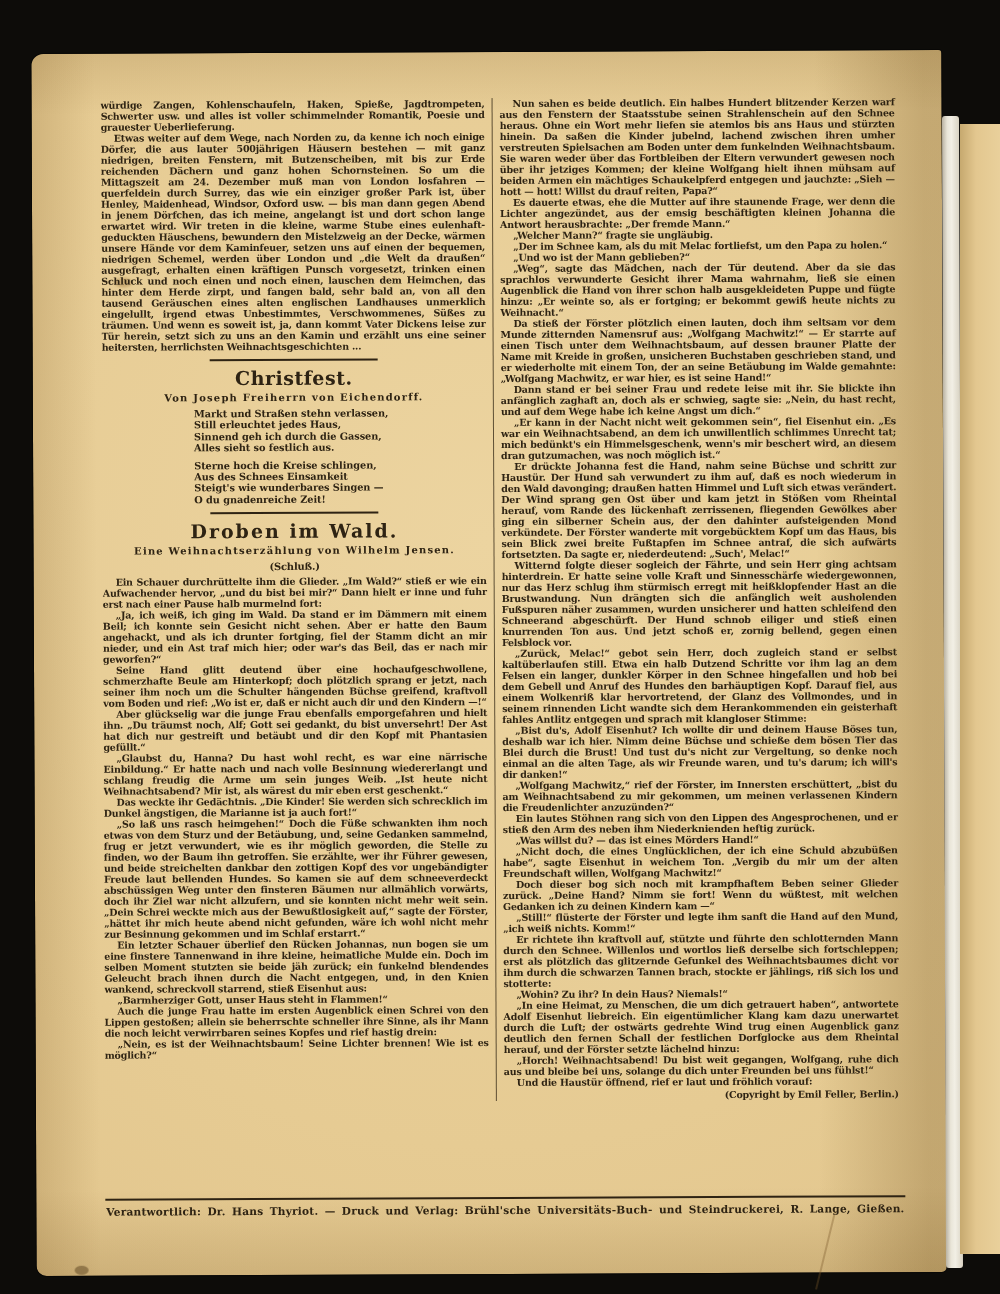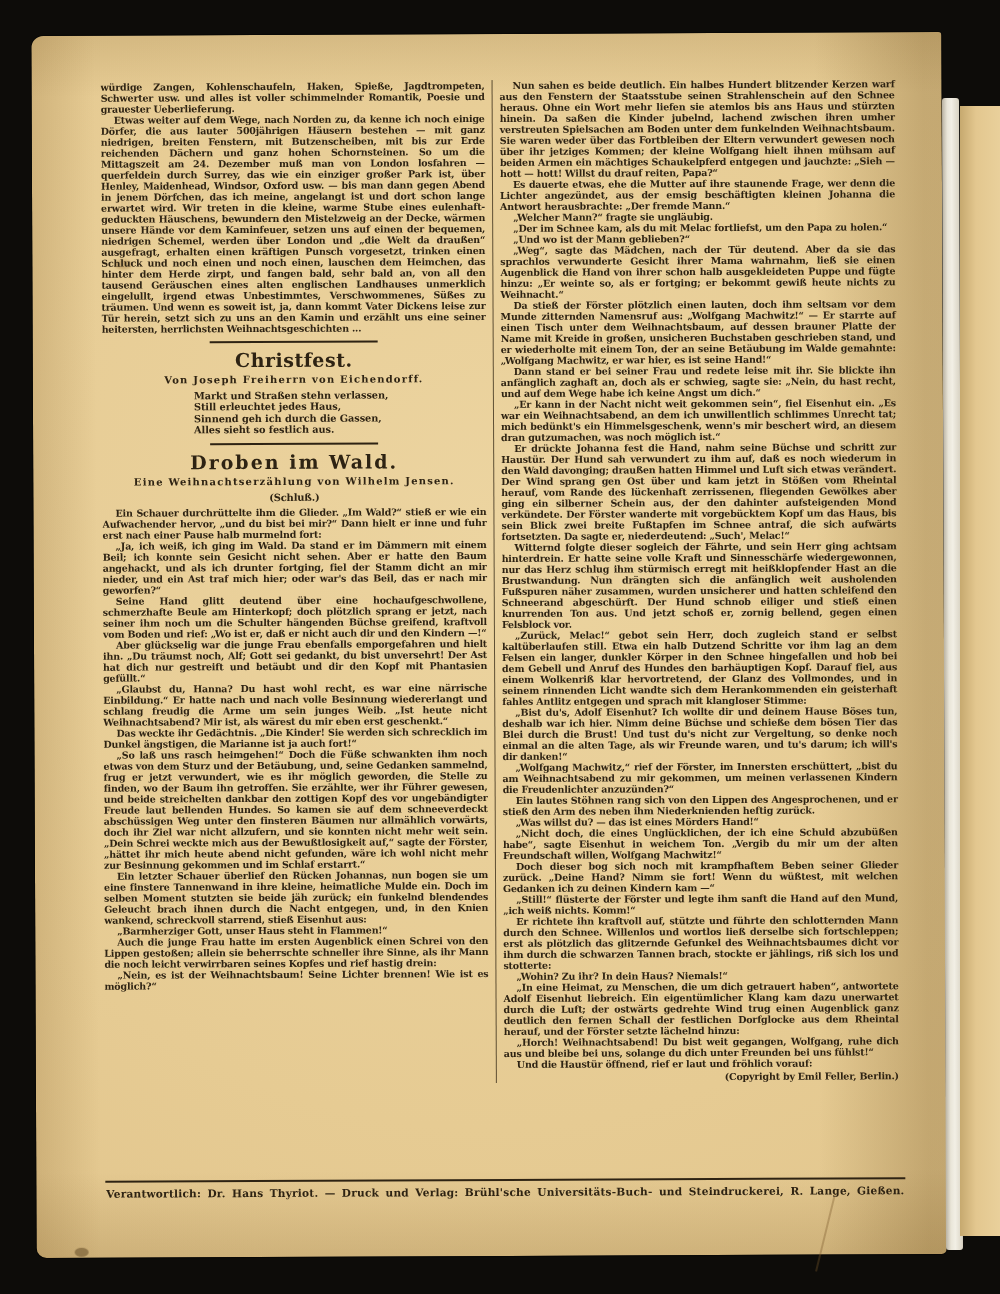--- a/index.html
+++ b/index.html
@@ -1,21 +1,21 @@
 <!DOCTYPE html>
 <html><head>
 <meta charset="utf-8">
 <style>
   html,body{margin:0;padding:0;}
   body{
     width:1000px;height:1294px;position:relative;overflow:hidden;
     background:#0d0c09;
     font-family:"DejaVu Serif", serif;
   }
-  .scene{position:absolute;inset:0;}
+  .scene{position:absolute;inset:0;margin-top:18px;}
 
   
   .page-stack{
     position:absolute;left:20px;top:48px;width:30px;height:1205px;
     transform:rotate(-0.4deg);
     border-radius:8px 0 0 8px;
     background:repeating-linear-gradient(90deg,
       #7d6c4c 0px,#b89f6e 3px,#e0c astro 5px,
       #d9c08a 6px,#efd9a6 9px,#cdb27c 12px,#e5cb94 16px,#d5ba84 20px,#e8cf9a 26px,#dcc28c 30px);
   }
@@ -105,20 +105,26 @@
           <div class="headline">Christfest.</div>
           <div class="byline">Von Joseph Freiherrn von Eichendorff.</div>
 
           <div class="poem">
             <div class="stanza">
               <div class="poem-line">Markt und Straßen stehn verlassen,</div>
               <div class="poem-line">Still erleuchtet jedes Haus,</div>
               <div class="poem-line">Sinnend geh ich durch die Gassen,</div>
               <div class="poem-line">Alles sieht so festlich aus.</div>
             </div>
+            <div class="stanza">
+              <div class="poem-line">Sterne hoch die Kreise schlingen,</div>
+              <div class="poem-line">Aus des Schnees Einsamkeit</div>
+              <div class="poem-line">Steigt's wie wunderbares Singen —</div>
+              <div class="poem-line">O du gnadenreiche Zeit!</div>
+            </div>
           </div>
 
           <div class="section-rule"></div>
           <div class="headline spaced">Droben im Wald.</div>
           <div class="byline">Eine Weihnachtserzählung von Wilhelm Jensen.</div>
           <div class="part-note">(Schluß.)</div>
 
           <p>Ein Schauer durchrüttelte ihm die Glieder. „Im Wald?“ stieß er wie ein Aufwachender hervor, „und du bist bei mir?“ Dann hielt er inne und fuhr erst nach einer Pause halb murmelnd fort:</p>
           <p>„Ja, ich weiß, ich ging im Wald. Da stand er im Dämmern mit einem Beil; ich konnte sein Gesicht nicht sehen. Aber er hatte den Baum angehackt, und als ich drunter fortging, fiel der Stamm dicht an mir nieder, und ein Ast traf mich hier; oder war's das Beil, das er nach mir geworfen?“</p>
           <p>Seine Hand glitt deutend über eine hochaufgeschwollene, schmerzhafte Beule am Hinterkopf; doch plötzlich sprang er jetzt, nach seiner ihm noch um die Schulter hängenden Büchse greifend, kraftvoll vom Boden und rief: „Wo ist er, daß er nicht auch dir und den Kindern —!“</p>

